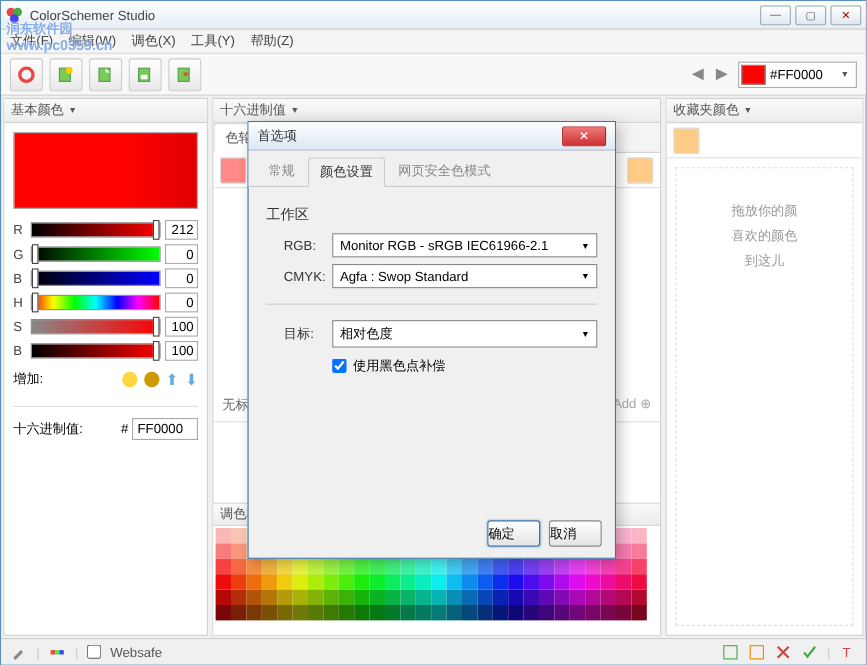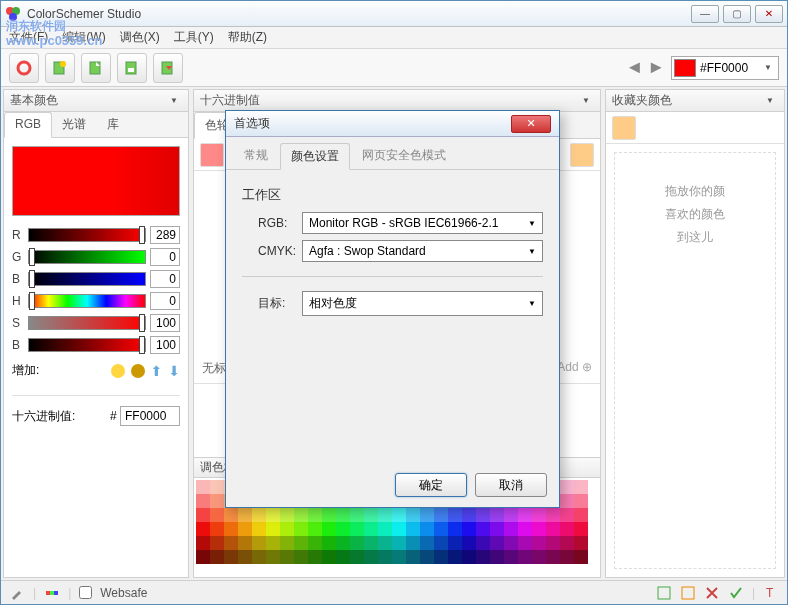--- a/index.html
+++ b/index.html
@@ -27,21 +27,21 @@
 .color-display { display:flex; align-items:center; border:1px solid #aaa; background:#fff; padding:2px; }
 .color-swatch-big { width: 22px; height: 18px; background:#FF0000; border:1px solid #888; margin-right:4px;}
 .hex-input { border:none; width:60px; font-size:12px; }
 .dd-arrow { font-size:8px; color:#555; padding:0 4px; }
 
 .main { display: flex; height: calc(100% - 26px - 22px - 38px - 24px); }
 .panel { background: #fff; border: 1px solid #d0d0d0; margin: 2px; display:flex; flex-direction:column; }
 .panel-left { width: 186px; }
 .panel-mid { flex: 1; }
 .panel-right { width: 180px; }
-.panel-header { height: 22px; background: linear-gradient(#fafafa,#ececec); border-bottom:1px solid #d0d0d0; display:flex; align-items:center; padding:0 6px; color:#555; justify-content:space-between;}
+.panel-header { height: 22px; background: linear-gradient(#fafafa,#ececec); border-bottom:1px solid #d0d0d0; display:flex; align-items:center; padding:0 6px; color:#555; }
 .panel-header .dd-arrow { font-size:8px; }
 .tabs { display:flex; border-bottom:1px solid #d0d0d0; background:#f4f4f4; }
 .tab { padding:4px 10px; color:#555; border-right:1px solid transparent; }
 .tab.active { background:#fff; border:1px solid #d0d0d0; border-bottom:1px solid #fff; margin-bottom:-1px; border-radius:3px 3px 0 0; }
 
 .color-preview { height: 70px; margin: 8px; background: linear-gradient(90deg, #ff0000 0%, #ff0000 60%, #e00000 100%); border:1px solid #aaa; }
 .slider-row { display:flex; align-items:center; margin:2px 8px; gap:4px; }
 .slider-label { width:12px; color:#444; }
 .slider { flex:1; height:14px; border:1px solid #888; position:relative; }
 .slider-r { background: linear-gradient(90deg, #000, #f00); }
@@ -83,21 +83,21 @@
 .dlg-tab.active { background:#f0f0f0; border:1px solid #ccc; border-bottom:1px solid #f0f0f0; margin-bottom:-1px; color:#333; border-radius:3px 3px 0 0;}
 .dlg-body { padding:12px 16px; }
 .dlg-section-title { font-size:13px; color:#333; margin-bottom:8px; margin-top:4px;}
 .dlg-row { display:flex; align-items:center; margin:6px 0 6px 16px; }
 .dlg-row label { width:44px; color:#333; }
 .dlg-select { flex:1; border:1px solid #888; background:#fff; padding:3px 6px; display:flex; justify-content:space-between; align-items:center; }
 .dlg-hr { border:none; border-top:1px solid #ccc; margin:14px 0; }
 .dlg-check { margin-left:60px; margin-top:8px; display:flex; align-items:center; gap:6px; }
 .dlg-check input { width:13px; height:13px; }
 .dlg-buttons { position:absolute; bottom:10px; right:12px; display:flex; gap:8px; }
-.dlg-btn { width:72px; height:24px; border:1px solid #888; background:linear-gradient(#fff,#e4e4e4); border-radius:3px; display:flex; align-items:center; justify-content:center;}
+.dlg-btn { width:48px; height:24px; border:1px solid #888; background:linear-gradient(#fff,#e4e4e4); border-radius:3px; display:flex; align-items:center; justify-content:flex-start;}
 .dlg-btn.primary { border:1px solid #3a74a8; box-shadow:0 0 2px #7ac; }
 
 svg.icon { width:16px; height:16px; }
 </style>
 </head>
 <body>
 
 <div class="window">
   <div class="titlebar">
     <svg class="icon app-icon" viewBox="0 0 16 16">
@@ -168,32 +168,27 @@
     </div>
   </div>
 
   <div class="main">
 
     <div class="panel panel-left">
       <div class="panel-header">
         <span>基本颜色</span>
         <span class="dd-arrow">▼</span>
       </div>
-      <div class="tabs">
-        <div class="tab active">RGB</div>
-        <div class="tab">光谱</div>
-        <div class="tab">库</div>
-      </div>
       <div class="color-preview"></div>
       <div class="slider-row">
           <span class="slider-label">R</span>
           <div class="slider slider-r">
             <div class="slider-thumb" style="left:calc(100% - 6px)"></div>
           </div>
-          <span class="slider-val">289</span>
+          <span class="slider-val">212</span>
         </div>
       <div class="slider-row">
           <span class="slider-label">G</span>
           <div class="slider slider-g">
             <div class="slider-thumb" style="left:0"></div>
           </div>
           <span class="slider-val">0</span>
         </div>
       <div class="slider-row">
           <span class="slider-label">B</span>
@@ -513,20 +508,24 @@
       </div>
     </div>
     <hr class="dlg-hr">
     <div class="dlg-row">
       <label>目标:</label>
       <div class="dlg-select">
         <span>相对色度</span>
         <span style="font-size:8px">▼</span>
       </div>
     </div>
+    <div class="dlg-check">
+      <input type="checkbox" checked="" style="">
+      <span>使用黑色点补偿</span>
+    </div>
   </div>
   <div class="dlg-buttons">
     <div class="dlg-btn primary">
         <span>确定</span>
       </div>
     <div class="dlg-btn">
         <span>取消</span>
       </div>
   </div>
 </div>

